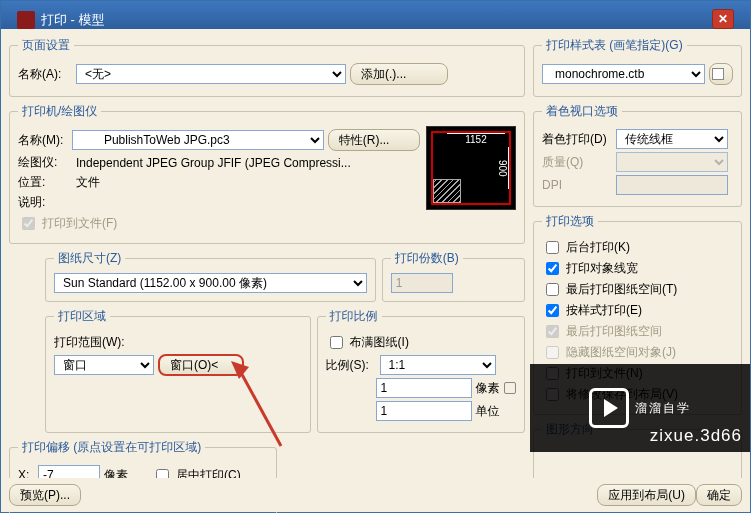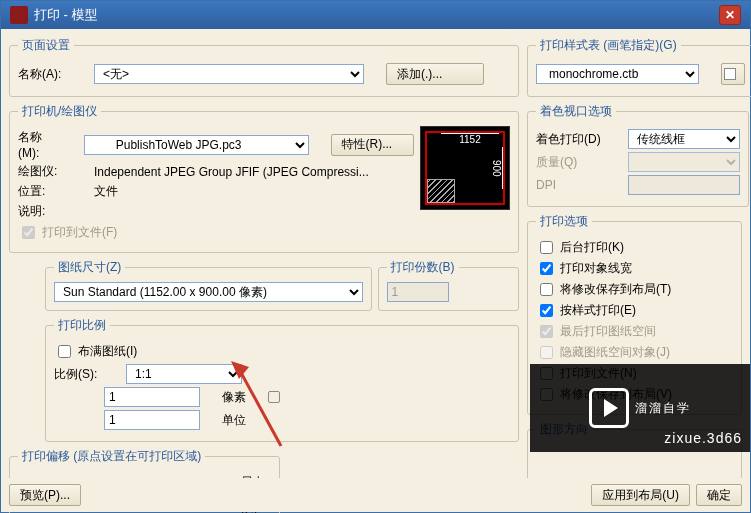--- a/index.html
+++ b/index.html
@@ -1,48 +1,48 @@
 <!DOCTYPE html>
 <html><head>
 <meta charset="utf-8">
 <style>
 * { box-sizing: border-box; font-family: "Microsoft YaHei", SimSun, Arial, sans-serif; font-size: 12px; }
 body { margin: 0; background: #fff; }
 .window { width: 751px; height: 513px; border: 1px solid #3b6fa8; background: #f5efe1; position: relative; }
-.titlebar { height: 28px; background: linear-gradient(#3d77be,#2e5f9e); display: flex; align-items: center; padding: 0 9px; color: #fff; }
+.titlebar { height: 28px; background: linear-gradient(#3d77be,#2e5f9e); display: flex; align-items: flex-end; padding: 0 16px; color: #fff; }
 .titlebar .logo { width: 18px; height: 18px; background: #8b1a1a; margin-right: 6px; display: inline-block; border-radius: 2px; }
 .titlebar .title { flex: 1; font-size: 13px; }
 .close-btn { width: 22px; height: 20px; background: #c83a2b; border: 1px solid #8f2a1e; color: #fff; display: flex; align-items: center; justify-content: center; font-weight: bold; border-radius: 3px; }
 .body { display: flex; padding: 8px 8px 4px 8px; gap: 8px; height: calc(100% - 66px); }
 .col-left { width: 542px; }
 .col-right { width: 215px; }
 fieldset { border: 1px solid #c9c3b2; border-radius: 3px; margin: 0 0 6px 0; padding: 6px 8px 8px 8px; }
 legend { color: #2a5a9a; padding: 0 4px; }
-.row { display: flex; align-items: center; gap: 22px; margin: 3px 0; }
+.row { display: flex; align-items: center; gap: 4px; margin: 3px 0; }
 .lbl { display: inline-block; }
 select, input[type=text] { border: 1px solid #8aa8cd; background: #fff; height: 20px; padding: 1px 4px; }
 select:disabled, input:disabled { background: #ede8da; color: #999; }
-.btn { border: 1px solid #b0a98f; background: linear-gradient(#f8f4e6,#e8e2cd); height: 22px; padding: 0 10px; border-radius: 2px; cursor: pointer; display: inline-flex; align-items: center; }
+.btn { border: 1px solid #b0a98f; background: linear-gradient(#f8f4e6,#e8e2cd); height: 22px; padding: 0 10px; border-radius: 8px; cursor: pointer; display: inline-flex; align-items: center; }
 .btn.high { border: 2px solid #c83a2b; }
 .preview-box { width: 90px; height: 84px; background: #000; border: 1px solid #333; position: relative; float: right; margin-left: 6px; }
 .preview-box .inner { position: absolute; left: 4px; right: 4px; top: 4px; bottom: 4px; border: 2px solid #c00; }
 .preview-box .dimw { position: absolute; top: 6px; left: 20px; right: 10px; color: #fff; font-size: 10px; text-align: center; border-top: 1px solid #fff; }
 .preview-box .dimh { position: absolute; right: 6px; top: 20px; bottom: 20px; width: 10px; color: #fff; font-size: 10px; writing-mode: vertical-rl; text-align: center; border-right: 1px solid #fff; }
 .preview-box .hatch { position: absolute; left: 6px; bottom: 6px; width: 28px; height: 24px; background: repeating-linear-gradient(-45deg,#aaa 0,#aaa 1px,transparent 1px,transparent 4px); border: 1px solid #aaa; }
 .pair { display: flex; gap: 6px; margin-left: 36px; }
 .pair > fieldset { flex: 1; }
 .chk { display: flex; align-items: center; gap: 4px; margin: 2px 0; }
 .chk input { width: 13px; height: 13px; }
 .disabled-txt { color: #a09a86; }
-.footer { position: absolute; left: 0; right: 0; bottom: 0; height: 34px; display: flex; align-items: center; padding: 0 8px; gap: 6px; background: #f5efe1; }
+.footer { position: absolute; left: 0; right: 0; bottom: 0; height: 34px; display: flex; align-items: center; padding: 0 8px; background: #f5efe1; }
 .footer .spacer { flex: 1; }
 .watermark { position: absolute; right: 0; bottom: 60px; width: 220px; height: 88px; background: rgba(0,0,0,0.85); color: #fff; display: flex; align-items: center; justify-content: center; gap: 6px; font-size: 28px; letter-spacing: 2px; }
 .watermark .play { width: 40px; height: 40px; border: 3px solid #fff; border-radius: 6px; display: flex; align-items: center; justify-content: center; }
 .watermark .play:after { content: ""; border-left: 14px solid #fff; border-top: 9px solid transparent; border-bottom: 9px solid transparent; margin-left: 3px; }
-.watermark .sub { font-size: 14px; position: absolute; right: 8px; bottom: 6px; letter-spacing: 1px; }
+.watermark .sub { font-size: 17px; position: absolute; right: 8px; bottom: 6px; letter-spacing: 1px; }
 .arrow { position: absolute; left: 230px; top: 360px; width: 60px; height: 90px; pointer-events: none; }
 .arrow svg line { stroke: #c83a2b; stroke-width: 3; }
 .arrow svg polygon { fill: #c83a2b; }
 .sel-wide1 { width: 270px; }
 .sel-wide2 { width: 270px; padding-left: 27px; }
 .sel-140 { width: 163px; padding-left: 8px; }
 .in-60 { width: 62px; }
 .in-90 { width: 96px; }
 .lock { display:inline-block; width:12px; height:12px; border:1px solid #888; border-radius:2px; position:relative; }
 .ctb-icon { width:12px; height:12px; background:#fff; border:1px solid #888; display:inline-block; margin-left:2px; }
@@ -110,20 +110,32 @@
           <legend>图纸尺寸(Z)</legend>
           <select style="width:100%"><option>Sun Standard (1152.00 x 900.00 像素)</option></select>
         </fieldset>
         <fieldset style="flex:1">
           <legend>打印份数(B)</legend>
           <input type="text" disabled="" class="in-60" value="1" style="">
         </fieldset>
       </div>
 
       <div class="pair">
+        <fieldset style="flex:1.3">
+          <legend>打印区域</legend>
+          <div class="row">
+              <span>打印范围(W):</span>
+            </div>
+          <div class="row">
+            <select style="width:100px"><option>窗口</option></select>
+            <button class="btn high" style="width:86px">
+                <span>窗口(O)&lt;</span>
+              </button>
+          </div>
+        </fieldset>
         <fieldset style="flex:1">
           <legend>打印比例</legend>
           <div class="chk">
               <input type="checkbox" style="">
               <span>布满图纸(I)</span>
             </div>
           <div class="row">
             <span class="lbl" style="width:50px">比例(S):</span>
             <select style="width:116px"><option>1:1</option></select>
           </div>
@@ -189,21 +201,21 @@
         <div class="chk">
             <input type="checkbox" style="">
             <span>后台打印(K)</span>
           </div>
         <div class="chk">
             <input type="checkbox" checked="" style="">
             <span>打印对象线宽</span>
           </div>
         <div class="chk">
             <input type="checkbox" style="">
-            <span>将修改保存到布局(T)</span>
+            <span>最后打印图纸空间(T)</span>
           </div>
         <div class="chk">
             <input type="checkbox" checked="" style="">
             <span>按样式打印(E)</span>
           </div>
         <div class="chk">
             <input type="checkbox" checked="" disabled="" style="">
             <span class="disabled-txt">最后打印图纸空间</span>
           </div>
         <div class="chk">

